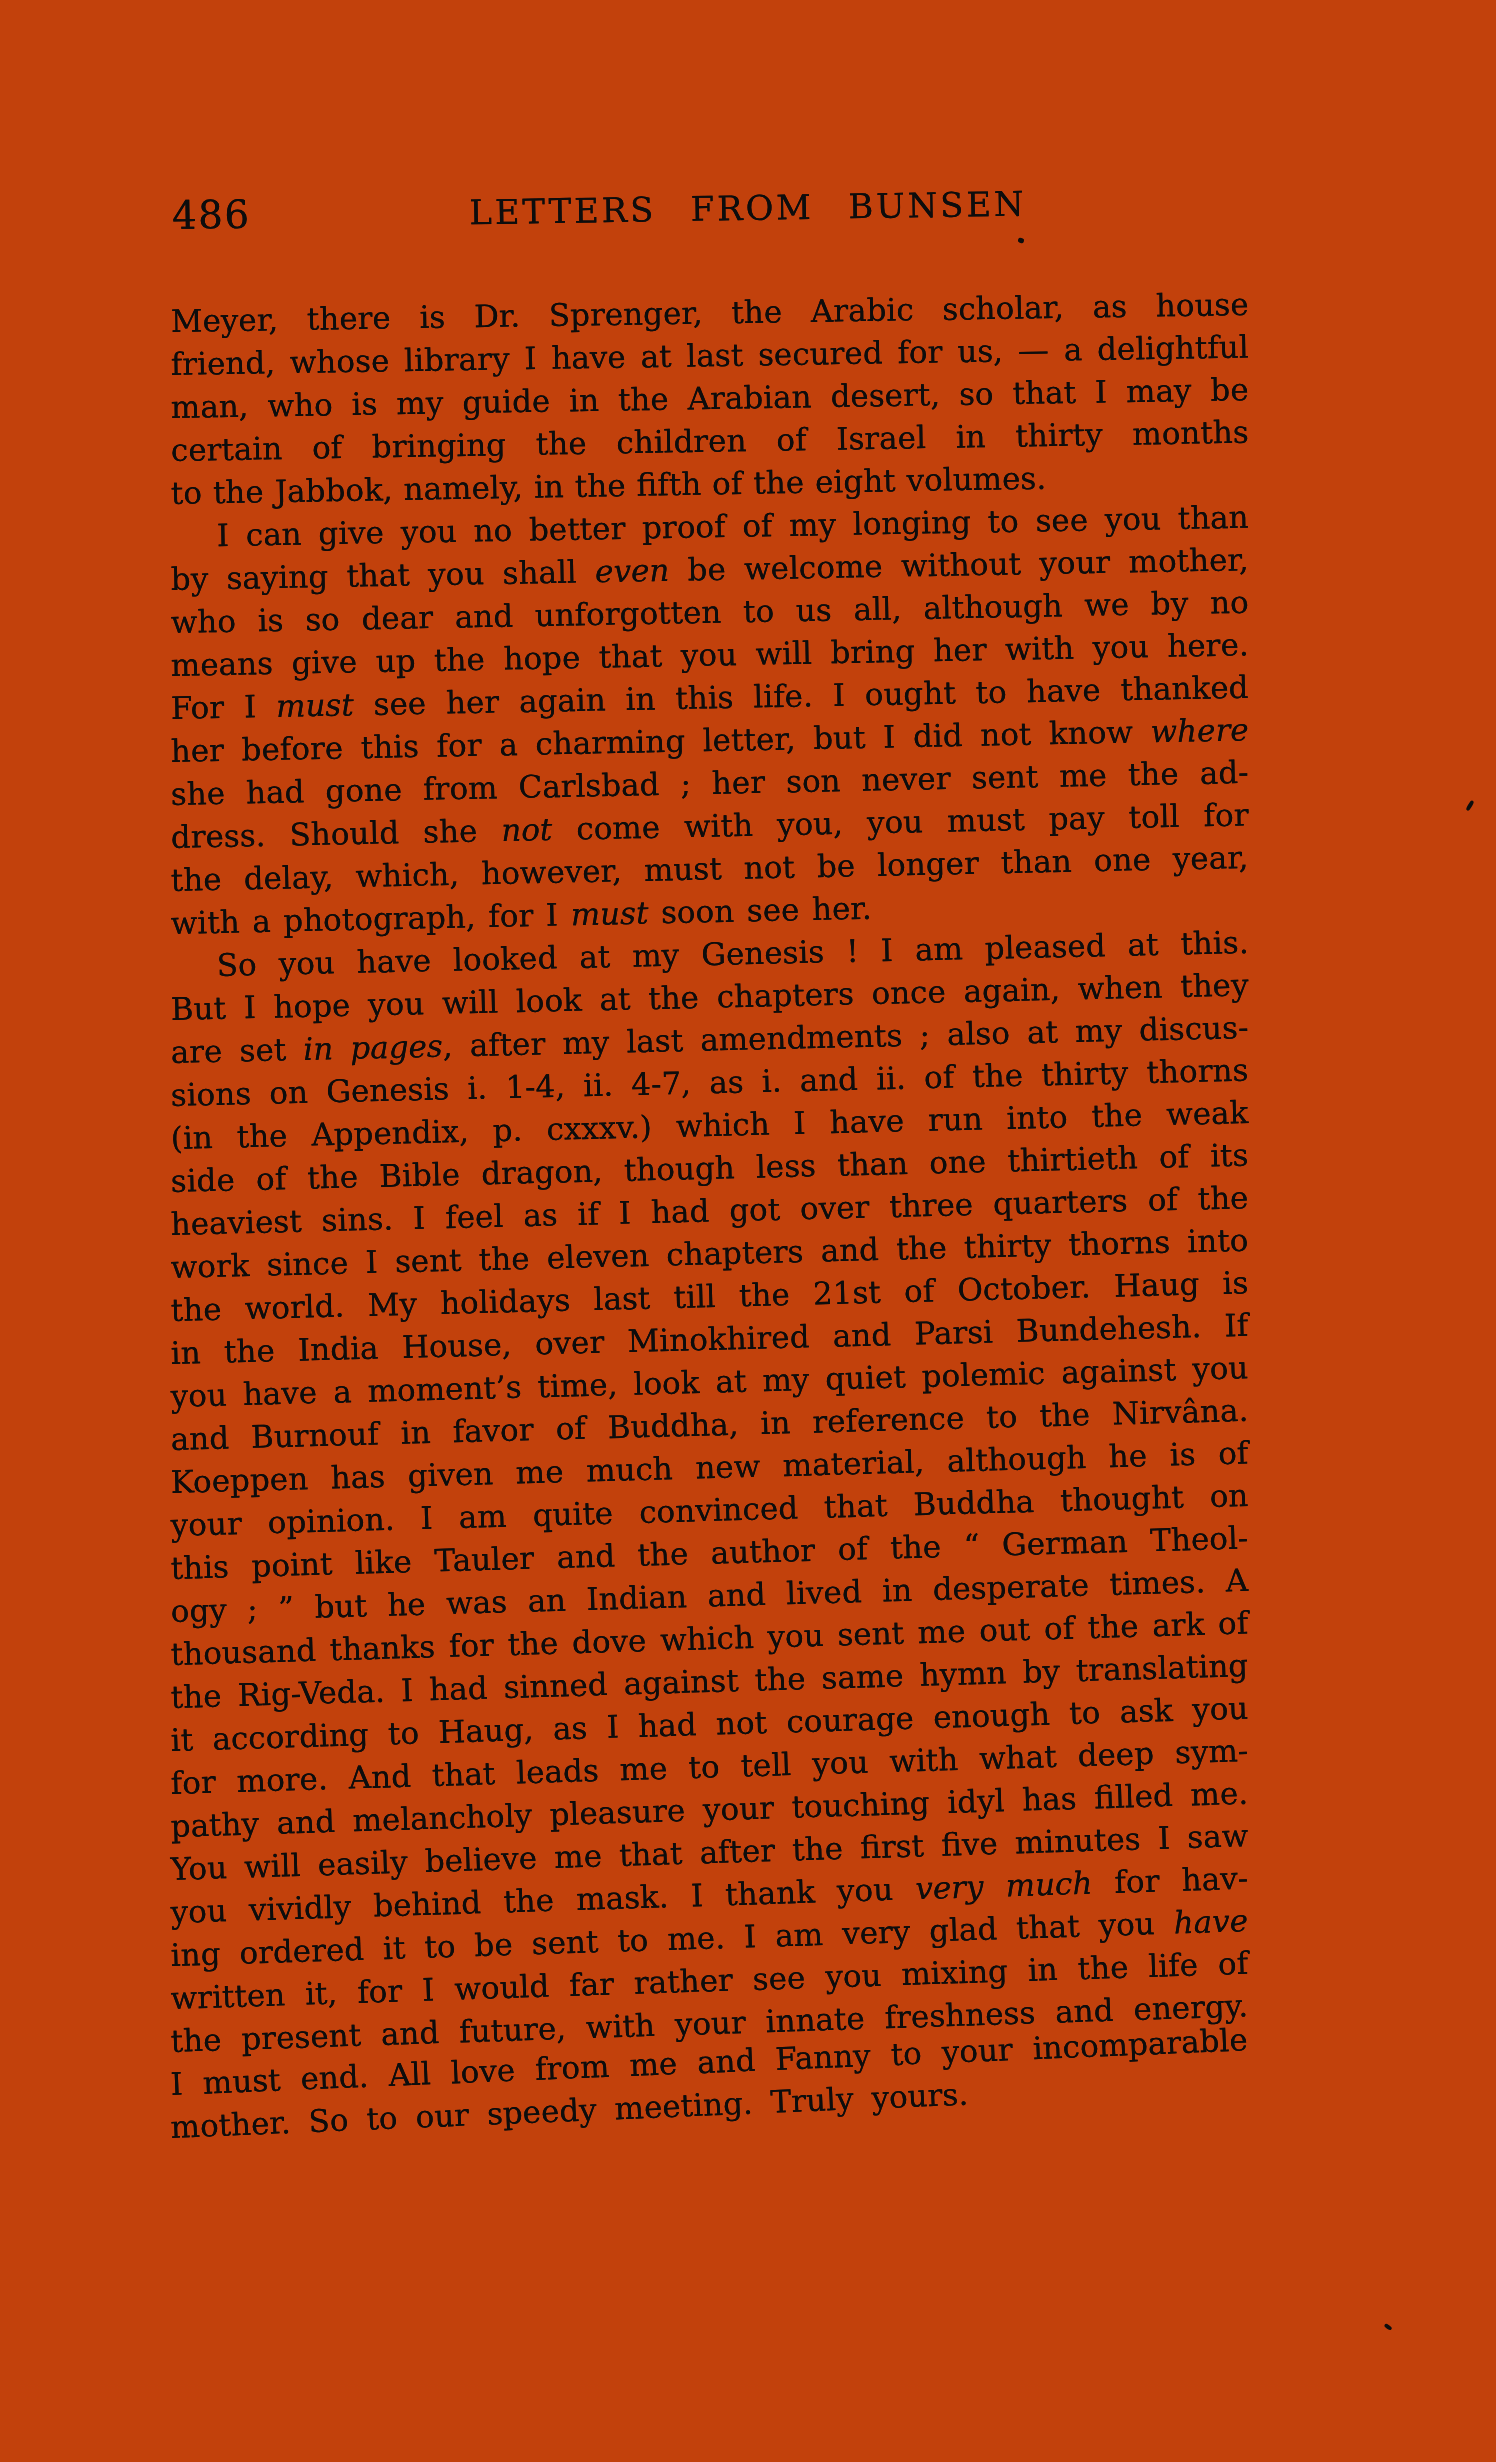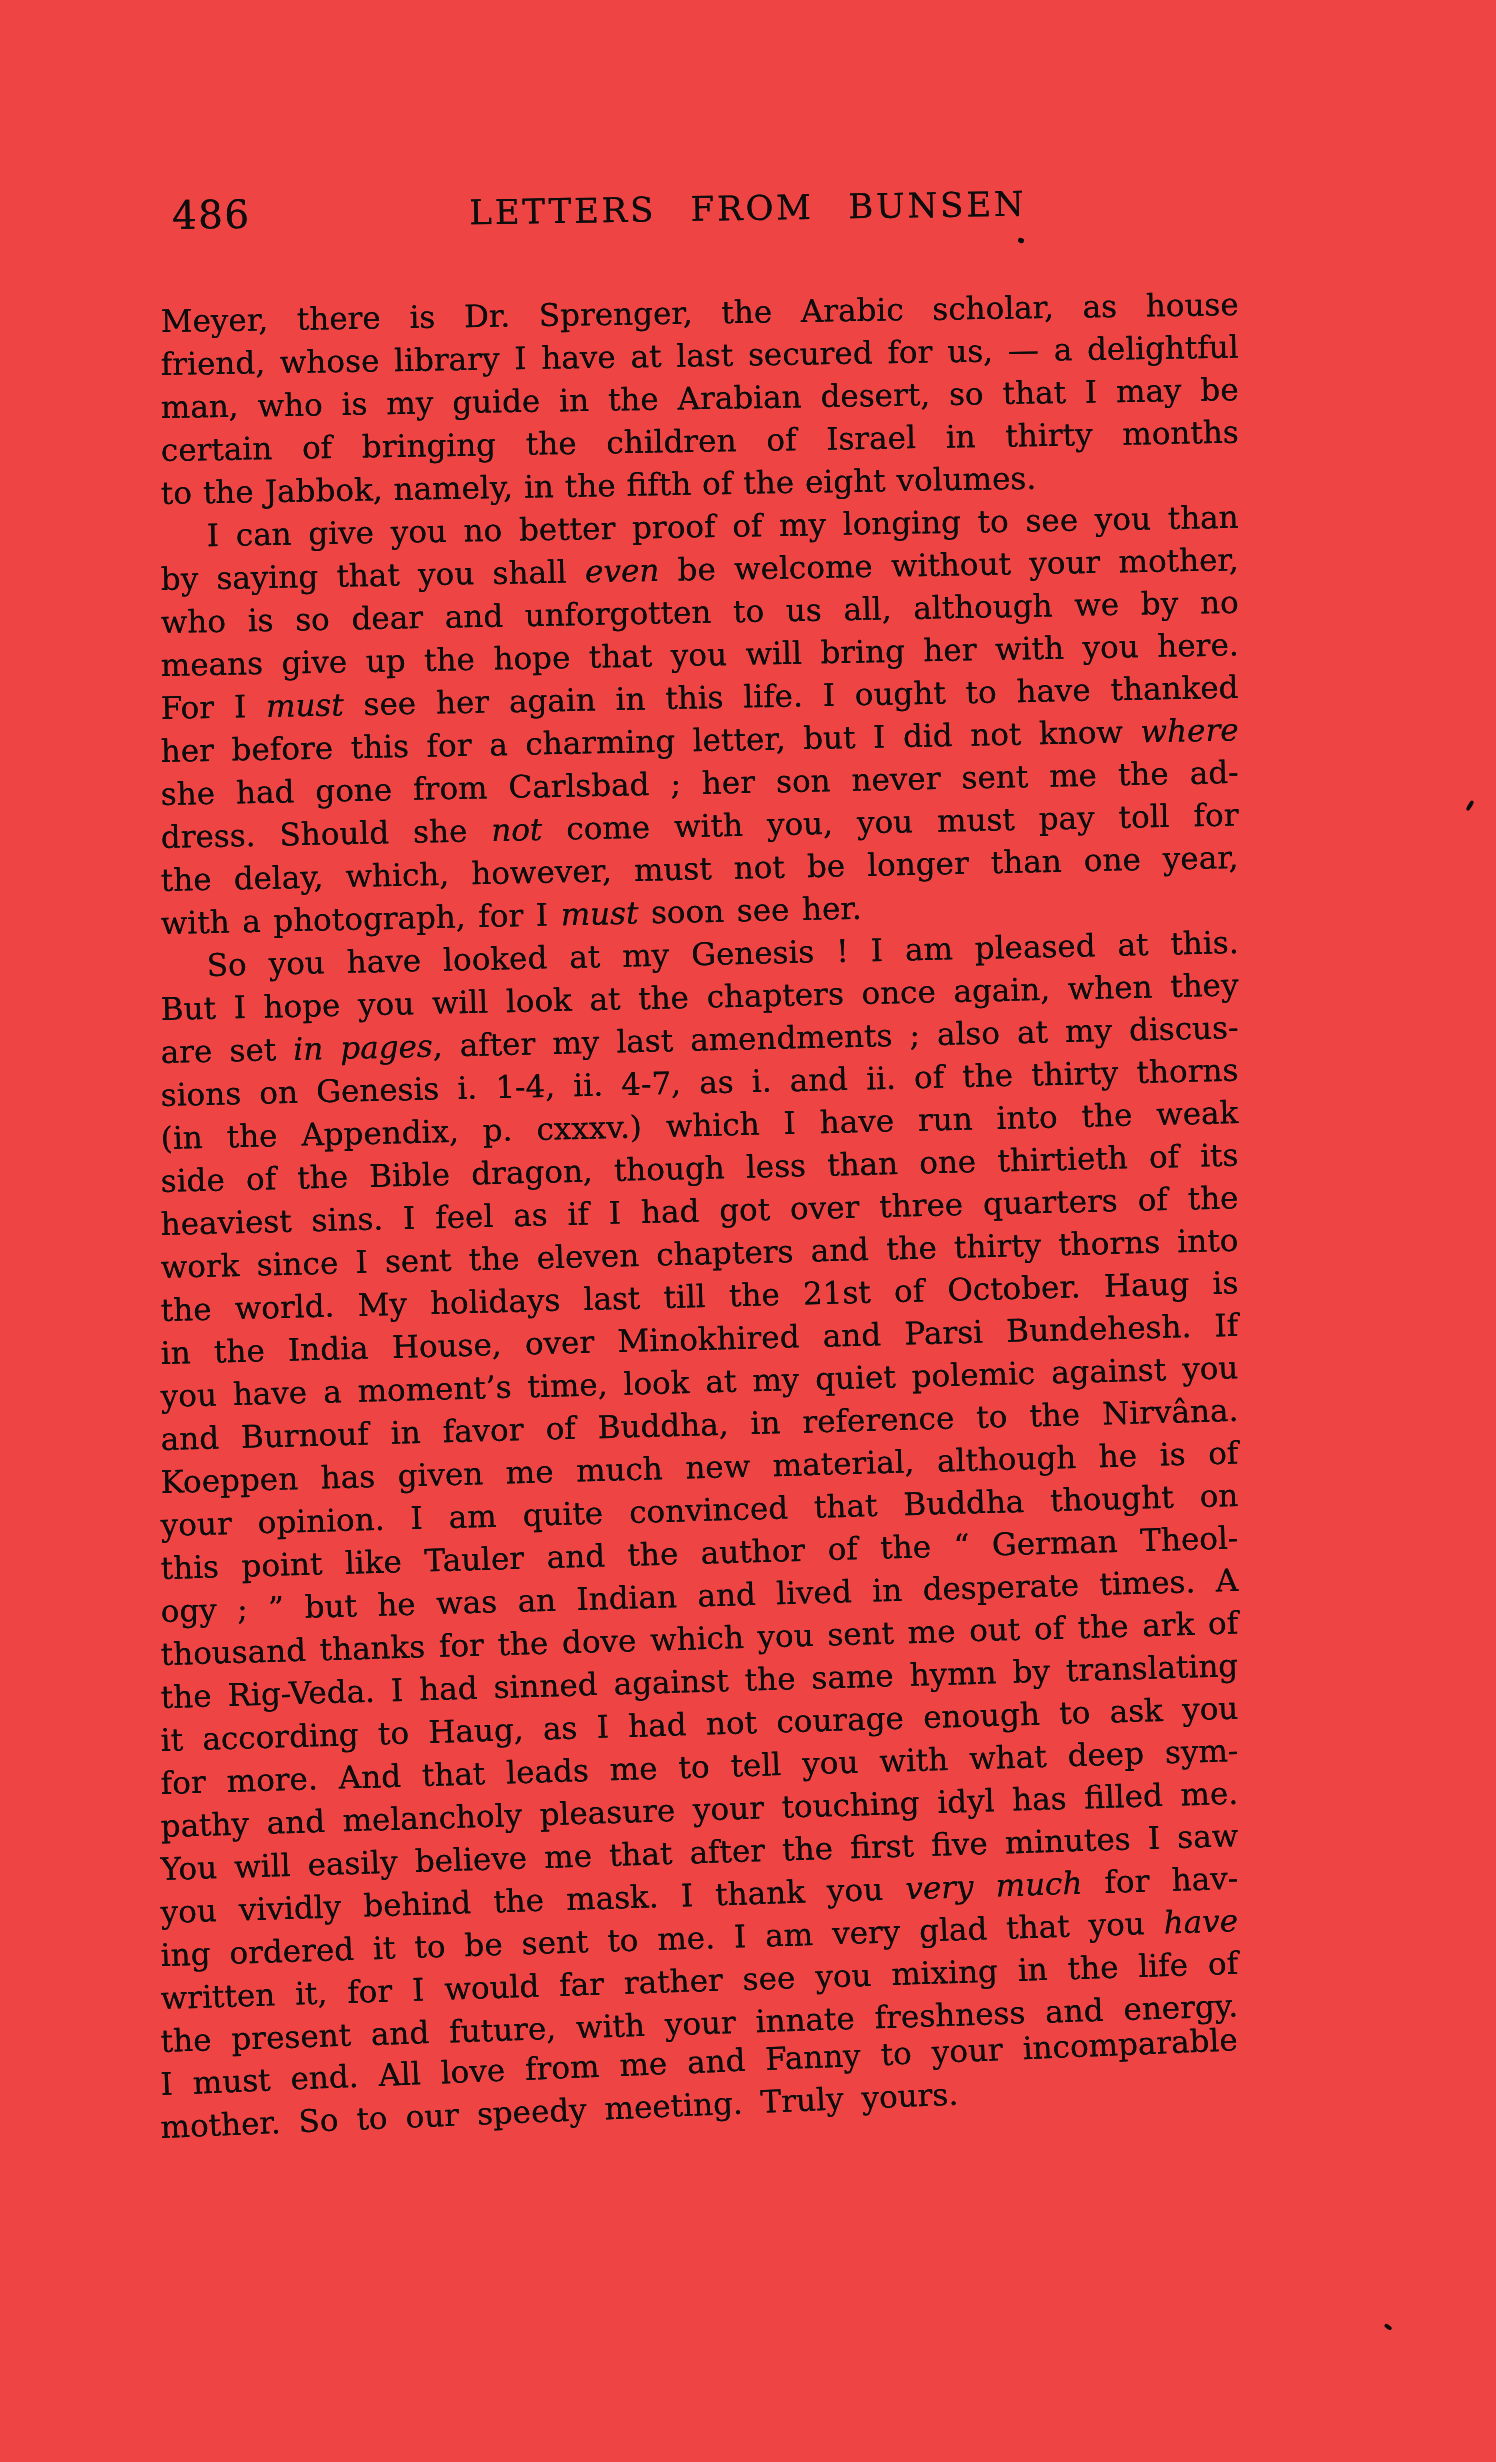--- a/index.html
+++ b/index.html
@@ -7,21 +7,21 @@
     width: 1496px;
     height: 2462px;
     background: #ffffff;
     position: relative;
     overflow: hidden;
     font-family: "DejaVu Serif", "Liberation Serif", serif;
   }
   .sheet {
     position: absolute;
     inset: 0;
-    background: #ef4444;
+    background: #c2410c;
     color: #0d0d0d;
   }
   
   .page-header {
     position: absolute;
     top: 194px;
     left: 0;
     width: 1496px;
     height: 49px;
     transform: rotate(-0.9deg);
@@ -45,21 +45,21 @@
     font-size: 34px;
     line-height: 40px;
     letter-spacing: 2.8px;
     word-spacing: 21px;
     text-shadow: 0 0 0.5px currentColor;
   }
   
   .text-block {
     position: absolute;
     top: 300px;
-    left: 161px;
+    left: 171px;
     width: 1078px;
   }
   .line {
     display: flex;
     justify-content: space-between;
     align-items: baseline;
     height: 43px;
     line-height: 43px;
     font-size: 31px;
     width: 100%;

